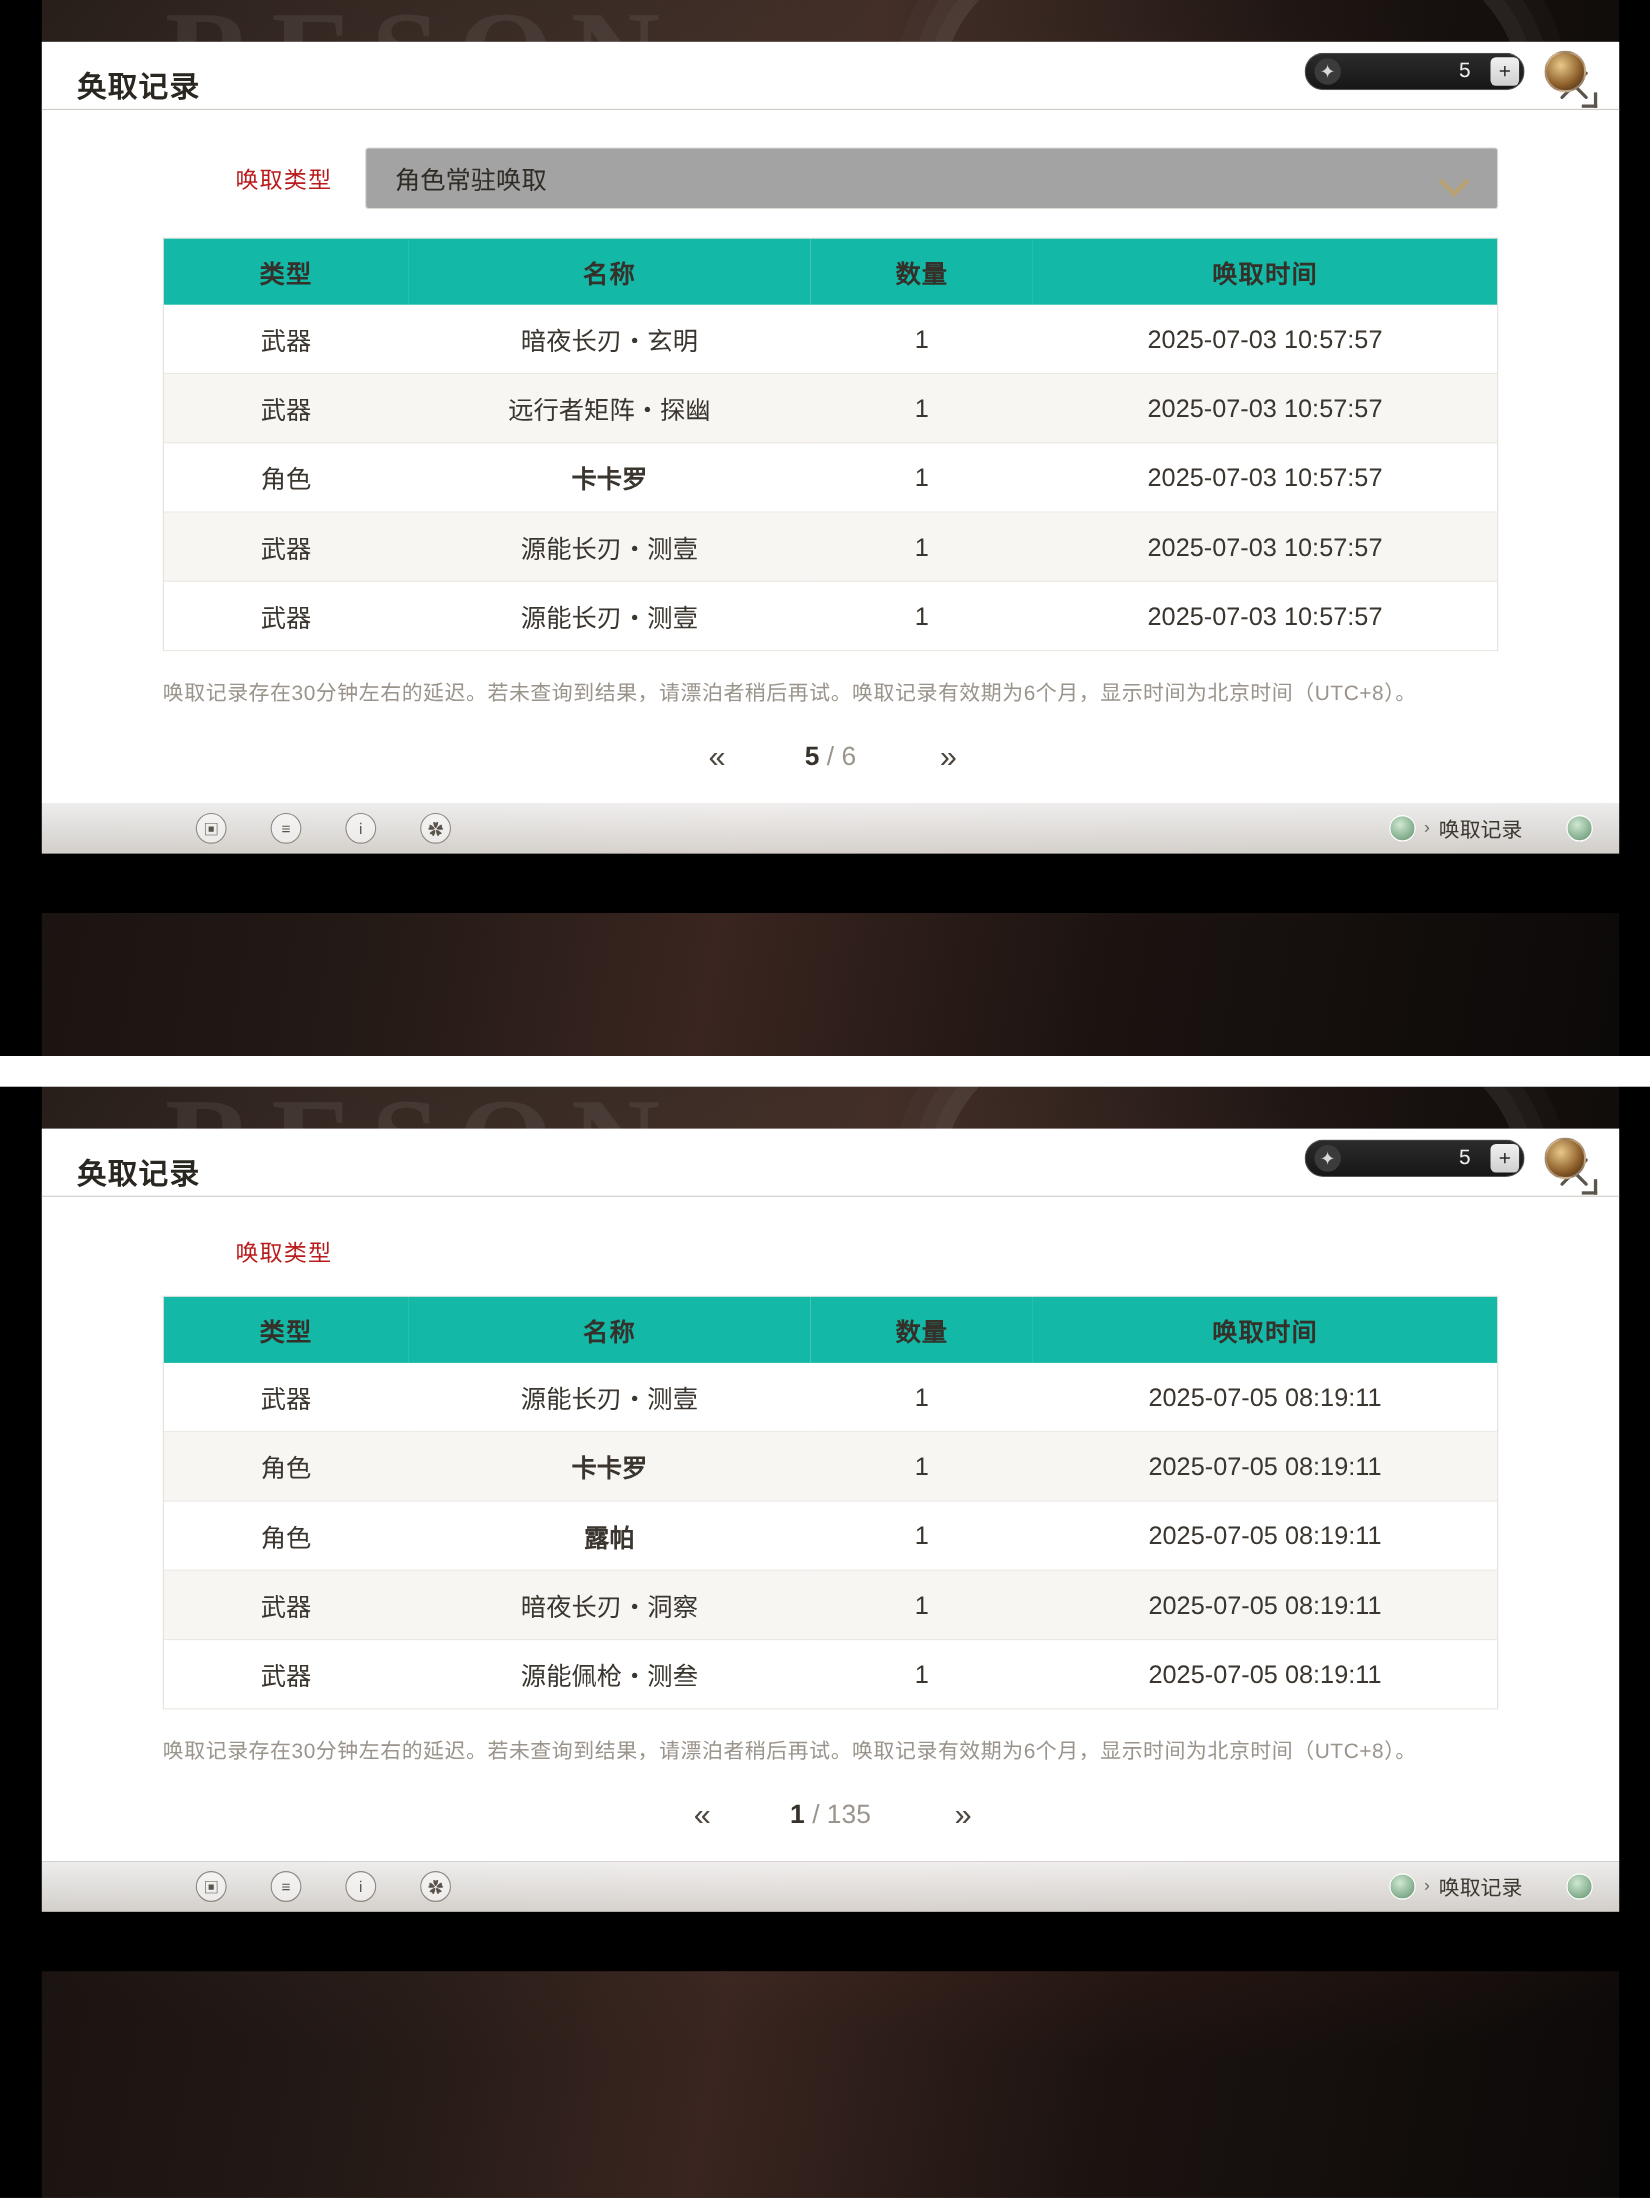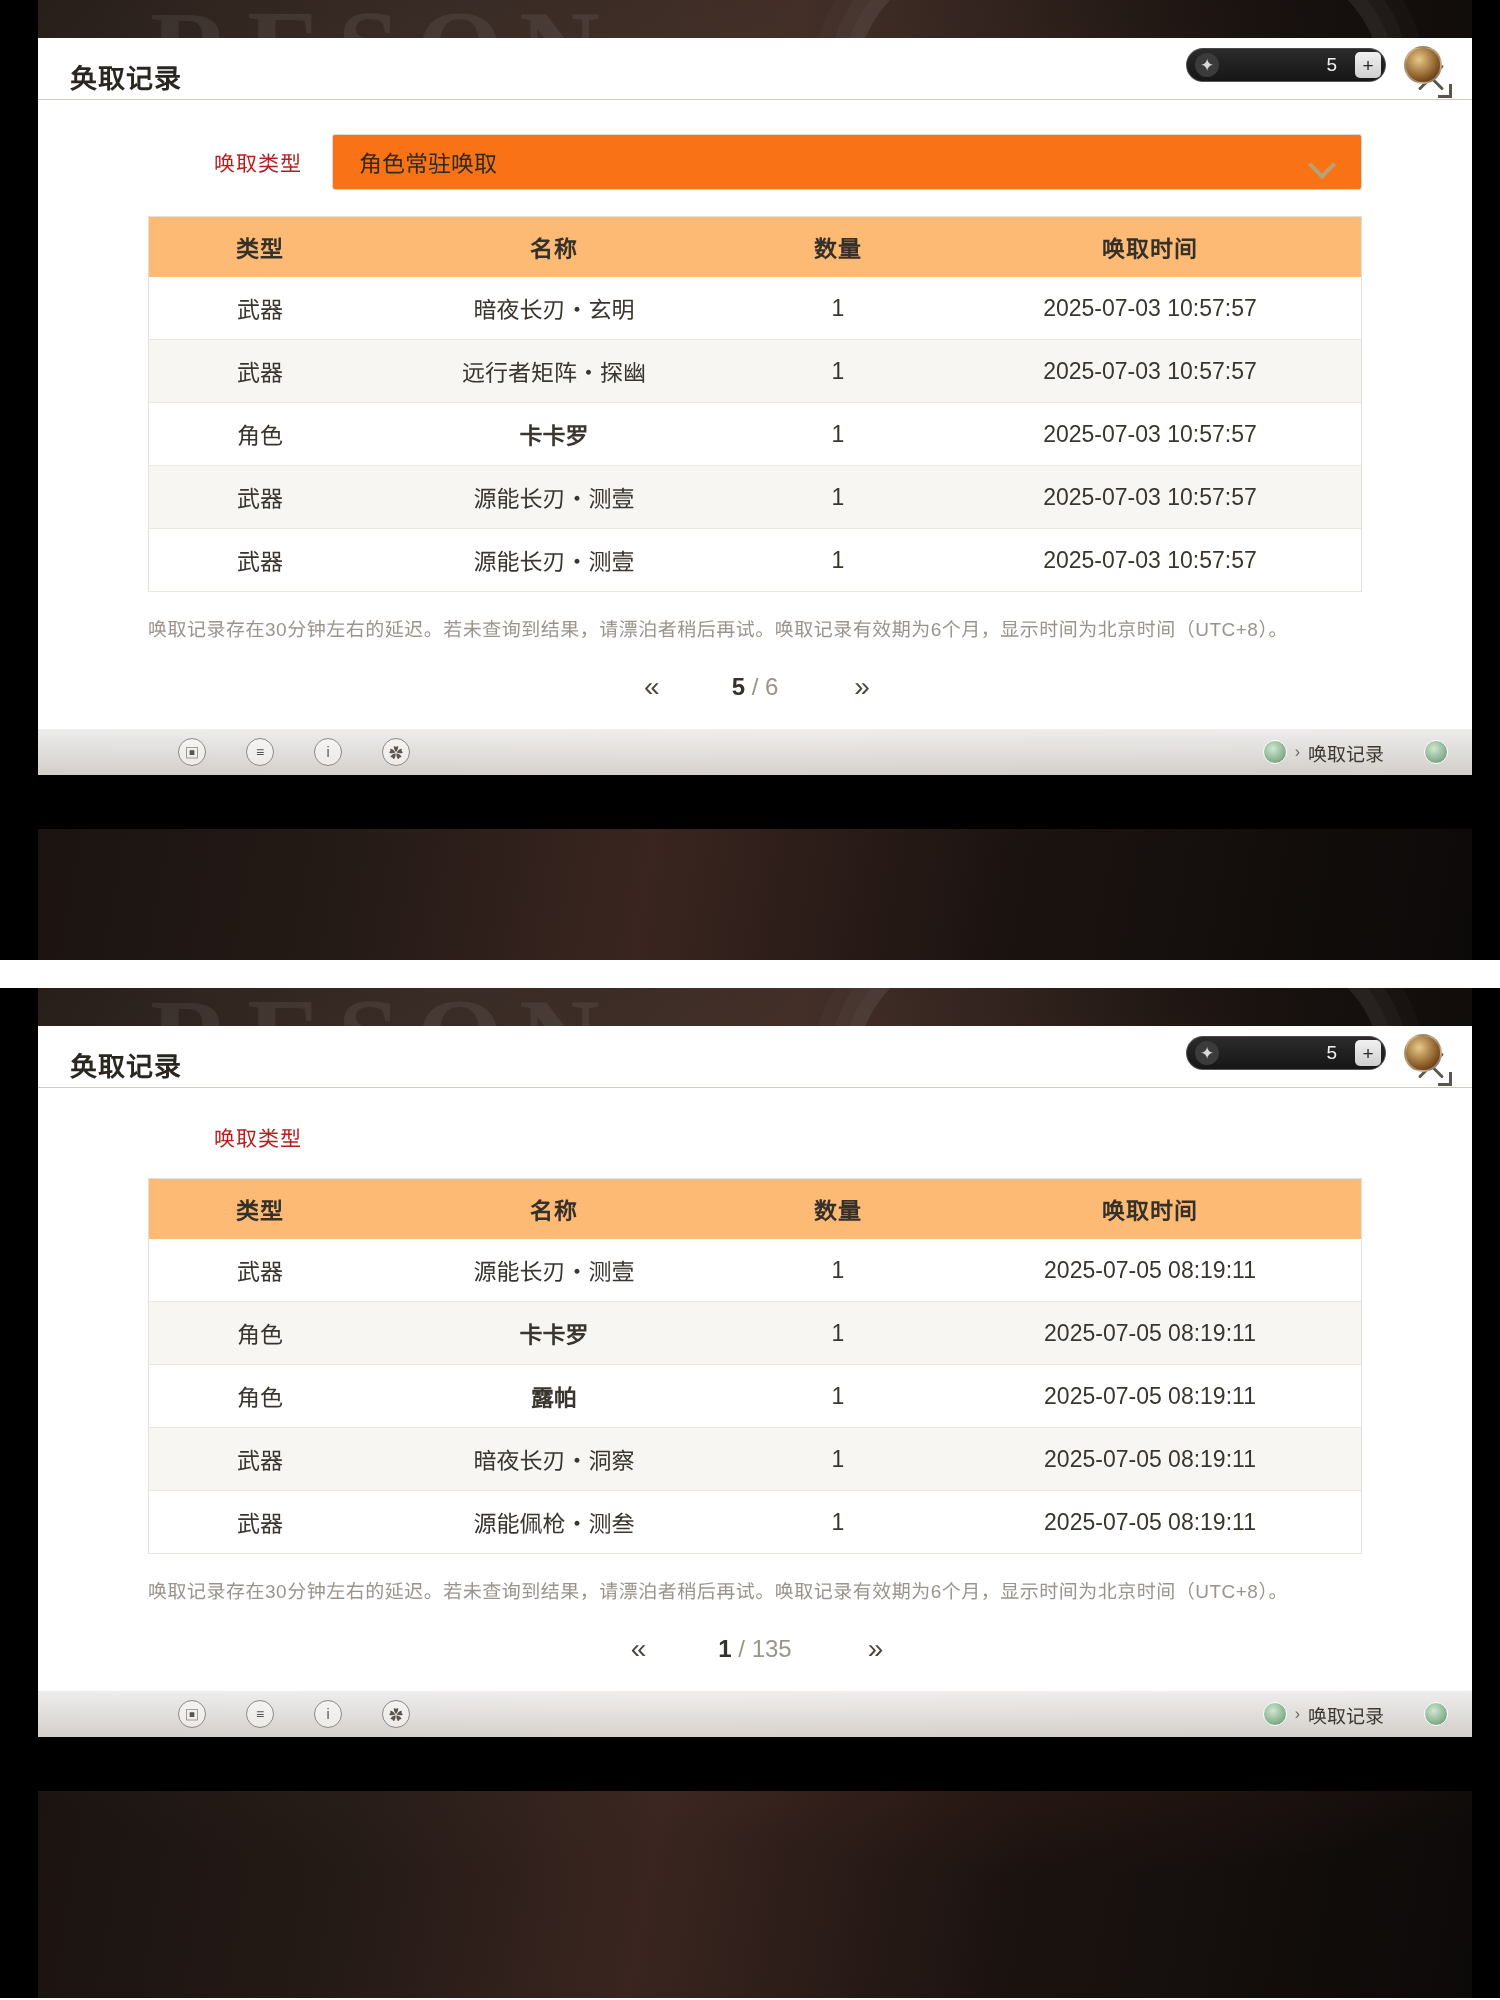--- a/index.html
+++ b/index.html
@@ -181,21 +181,21 @@
   }
   .selector-label {
     font-size: 21px;
     color: #b91c1c;
     letter-spacing: 1px;
     white-space: nowrap;
   }
   .selector-box {
     flex: 1;
     height: 56px;
-    background: #f97316;
+    background: #a3a3a3;
     border: 1px solid #dedad3;
     border-radius: 3px;
     display: flex;
     align-items: center;
     justify-content: space-between;
     padding: 0 24px 0 26px;
     box-sizing: border-box;
     gap: 32px;
   }
   .selector-value {
@@ -221,21 +221,21 @@
     margin: 26px 110px 0 110px;
     border: 1px solid #e3e0da;
     border-bottom: none;
   }
   table.gacha {
     width: 100%;
     border-collapse: collapse;
     table-layout: fixed;
   }
   table.gacha th {
-    background: #fdba74;
+    background: #14b8a6;
     font-size: 23px;
     color: #35302a;
     font-weight: 600;
     height: 58px;
     letter-spacing: 1px;
   }
   table.gacha td {
     height: 60px;
     font-size: 23px;
     color: #3a352e;

